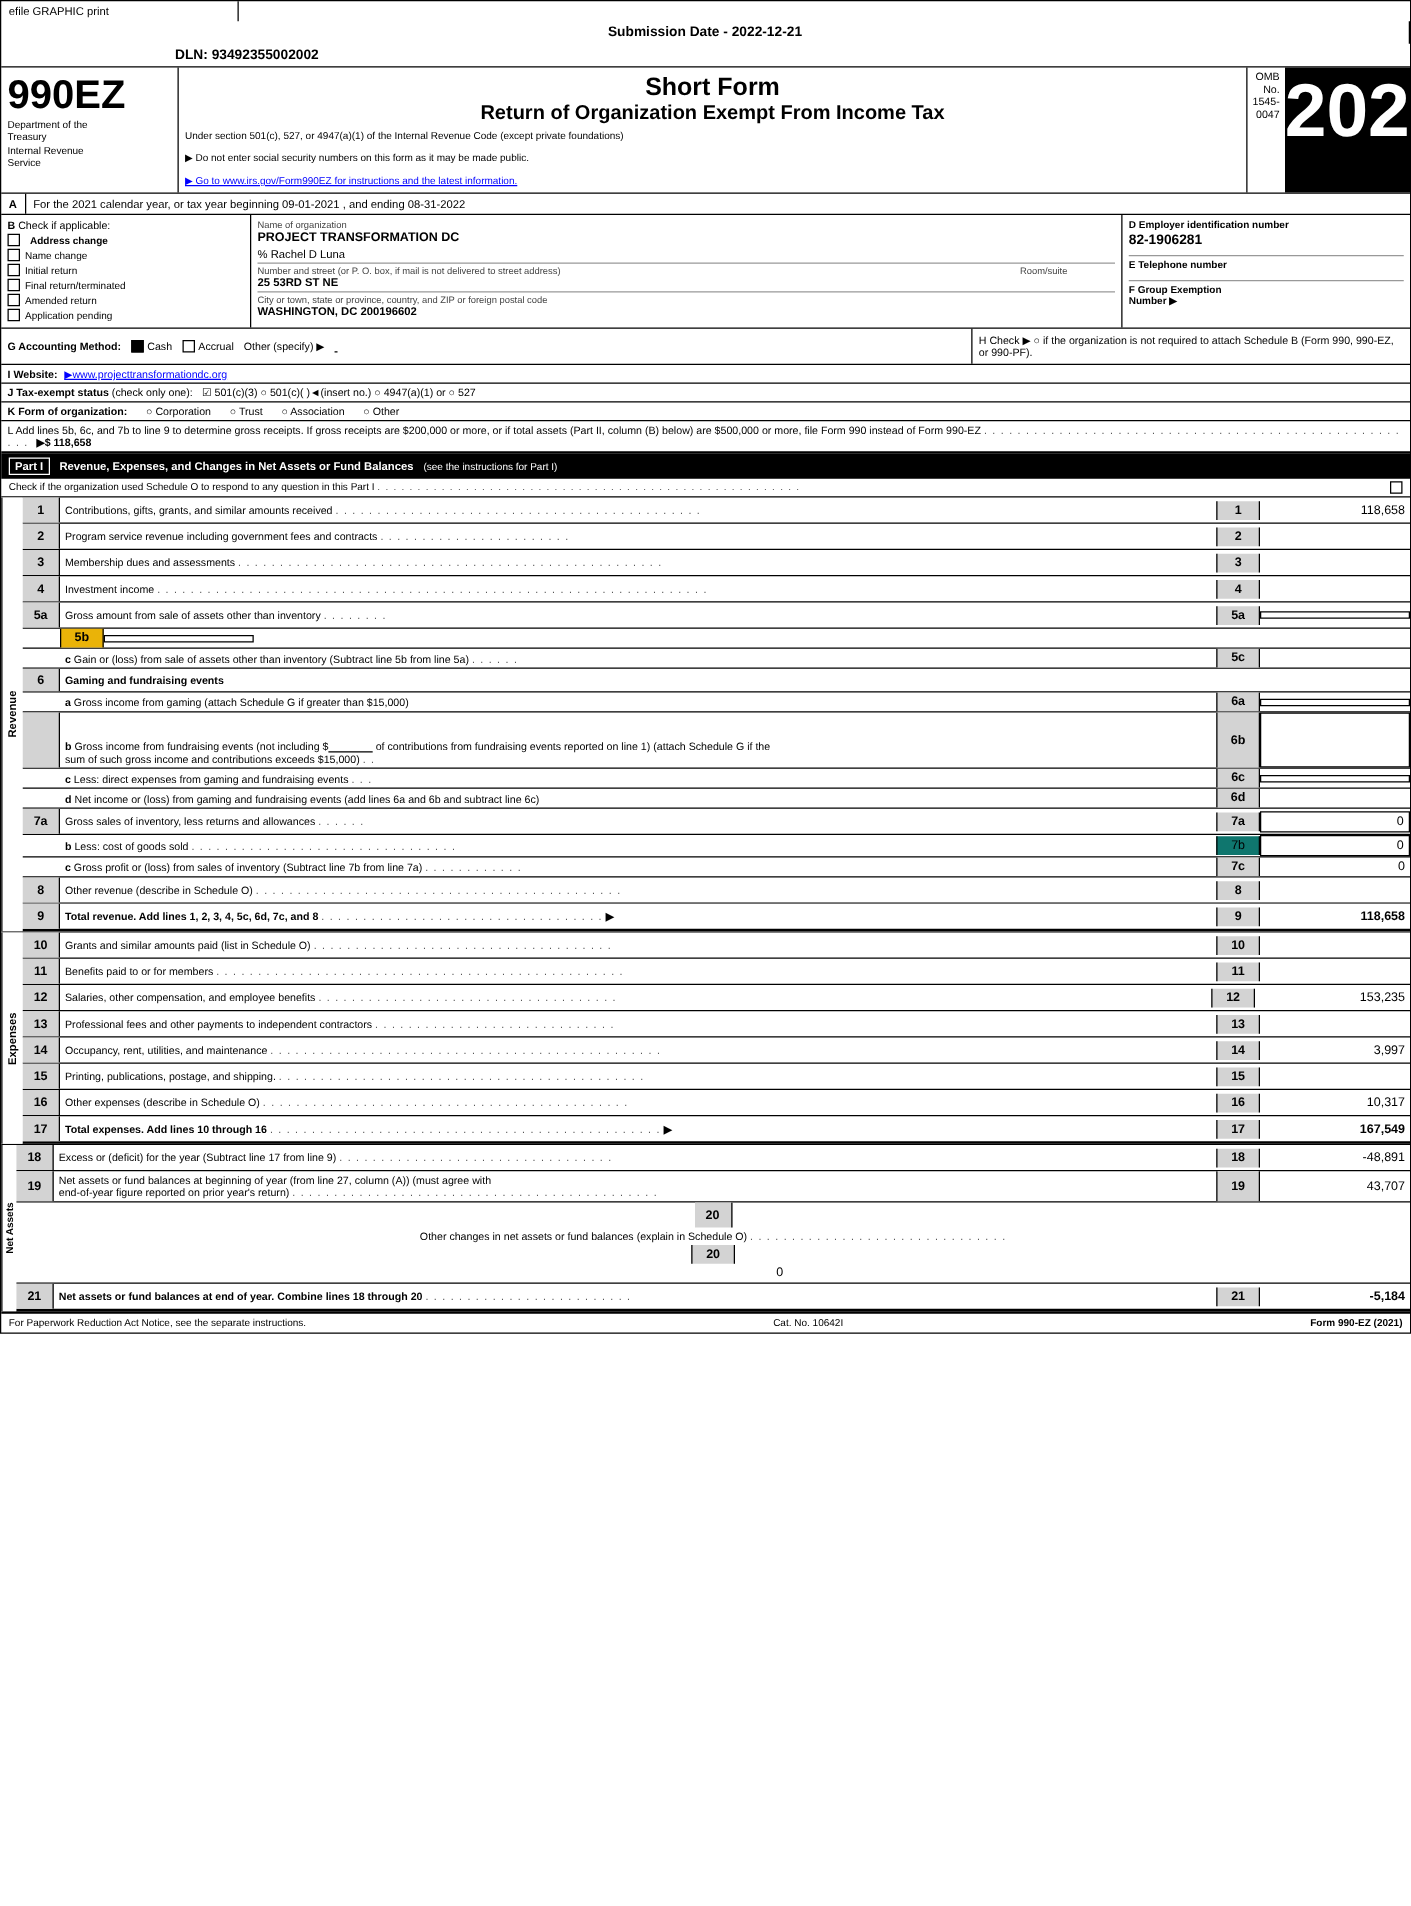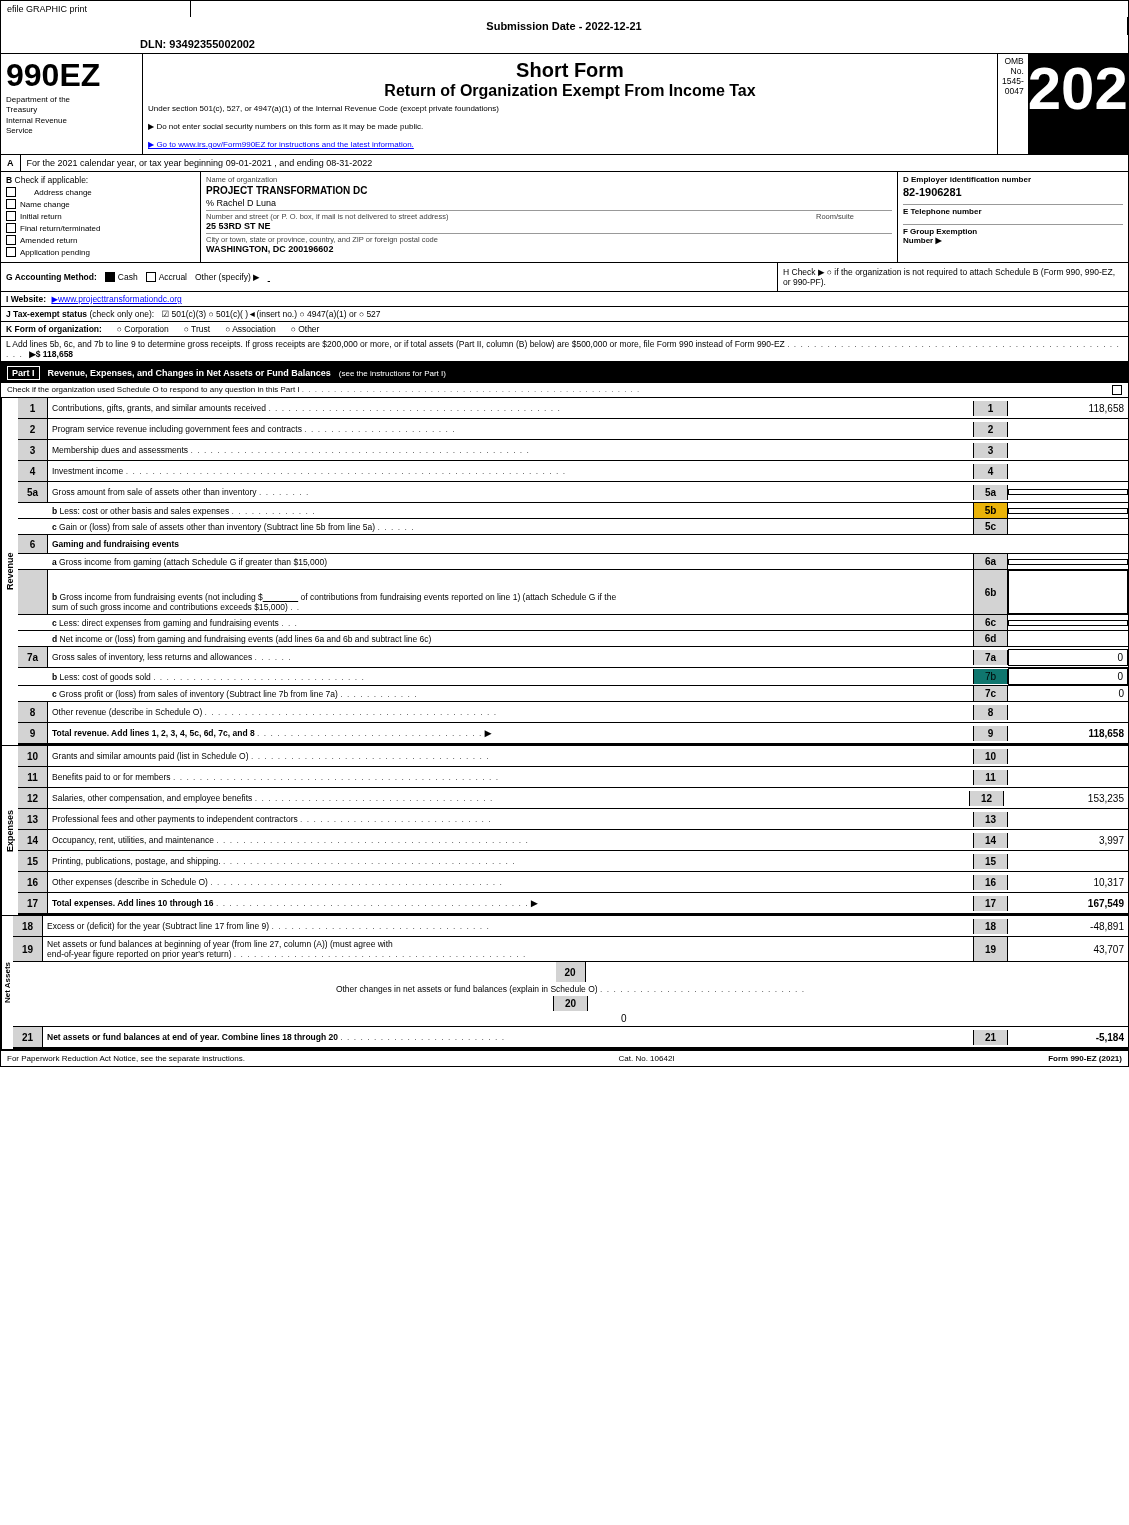--- a/index.html
+++ b/index.html
@@ -86,21 +86,21 @@
       <span>For the 2021 calendar year, or tax year beginning 09-01-2021 , and ending 08-31-2022</span>
     </div>
   </div>
 
   <div style="display:flex; border-bottom:1px solid #000;">
 
     <div style="width:200px; border-right:1px solid #000; padding:3px 5px; font-size:8px;">
       <div style="font-size:8.5px; margin-bottom:2px;">
         <strong>B</strong> <span>Check if applicable:</span>
       </div>
-      <div style="display:flex; align-items:center; gap:18px; margin:2px 0;">
+      <div style="display:flex; align-items:center; gap:8px; margin:2px 0;font-weight:bold;">
         <span class="checkbox-empty"></span>
         <span>Address change</span>
       </div>
       <div style="display:flex; align-items:center; gap:4px; margin:2px 0;">
         <span class="checkbox-empty"></span>
         <span>Name change</span>
       </div>
       <div style="display:flex; align-items:center; gap:4px; margin:2px 0;">
         <span class="checkbox-empty"></span>
         <span>Initial return</span>
@@ -253,23 +253,20 @@
         <div style="width:30px; text-align:center; font-weight:bold; border-right:1px solid #000; padding:2px; background:#d3d3d3; min-height:20px; display:flex; align-items:center; justify-content:center;">5a</div>
         <div style="flex:1; padding:2px 4px; font-size:8.5px;">
           Gross amount from sale of assets other than inventory <span style="color:#555; letter-spacing:1px;">. . . . . . . .</span>
         </div>
         <div style="width:35px; text-align:center; font-weight:bold; border-left:1px solid #000; border-right:1px solid #000; padding:2px; background:#d3d3d3; display:flex; align-items:center; justify-content:center;">5a</div>
         <div style="width:120px; text-align:right; padding:2px 4px; border:1px solid #000;"></div>
       </div>
 
       <div style="display:flex; border-bottom:1px solid #000; align-items:center;">
         <div style="width:30px; border-right:1px solid #000; background:#d3d3d3;"></div>
-        <div style="flex:1; padding:2px 4px; font-size:8.5px;">
-          <strong>b</strong> Less: cost or other basis and sales expenses <span style="color:#555; letter-spacing:1px;">. . . . . . . . . . . . .</span>
-        </div>
         <div style="width:35px; text-align:center; font-weight:bold; border-left:1px solid #000; border-right:1px solid #000; padding:2px; background:#eab308; display:flex; align-items:center; justify-content:center;">5b</div>
         <div style="width:120px; text-align:right; padding:2px 4px; border:1px solid #000;"></div>
       </div>
 
       <div style="display:flex; border-bottom:1px solid #000; align-items:center;">
         <div style="width:30px; border-right:1px solid #000; background:#d3d3d3;"></div>
         <div style="flex:1; padding:2px 4px; font-size:8.5px;">
           <strong>c</strong> Gain or (loss) from sale of assets other than inventory (Subtract line 5b from line 5a) <span style="color:#555; letter-spacing:1px;">. . . . . .</span>
         </div>
         <div style="width:35px; text-align:center; font-weight:bold; border-left:1px solid #000; border-right:1px solid #000; padding:2px; background:#d3d3d3; display:flex; align-items:center; justify-content:center;">5c</div>

